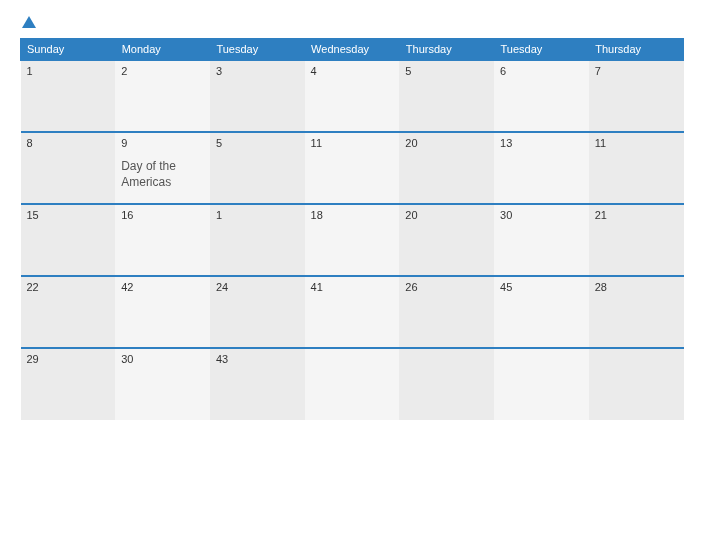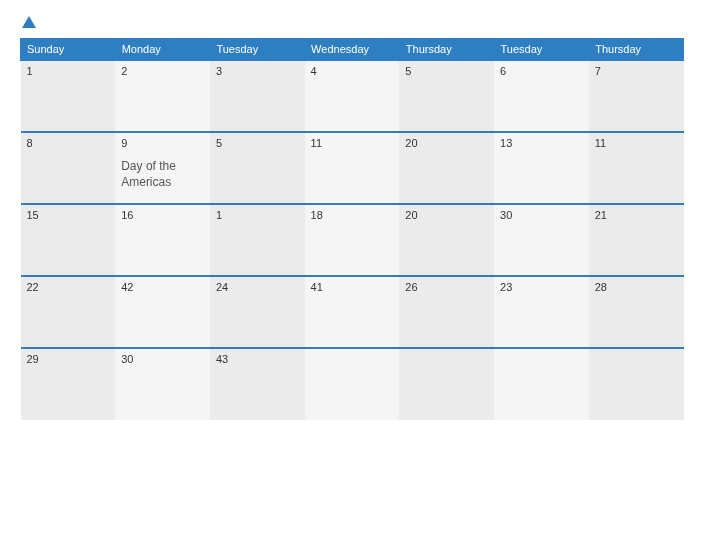--- a/index.html
+++ b/index.html
@@ -218,21 +218,21 @@
           <td>
             <span class="day-number">24</span>
           </td>
           <td>
             <span class="day-number">41</span>
           </td>
           <td>
             <span class="day-number">26</span>
           </td>
           <td>
-            <span class="day-number">23</span>
+            <span class="day-number">45</span>
           </td>
           <td>
             <span class="day-number">28</span>
           </td>
         </tr>
         <tr>
           <td>
             <span class="day-number">29</span>
           </td>
           <td>

